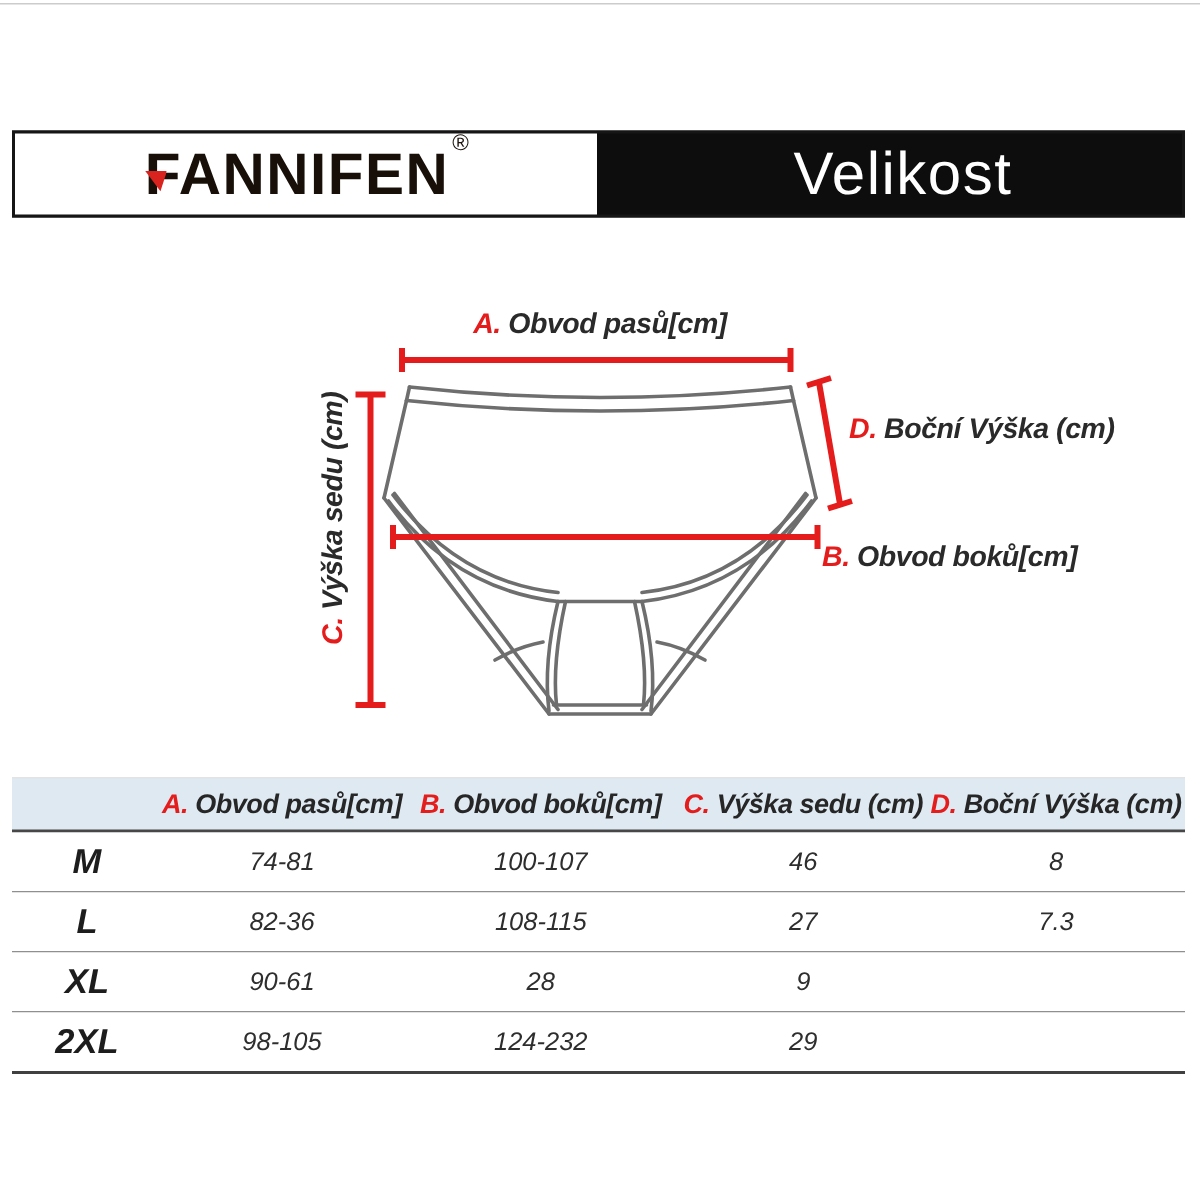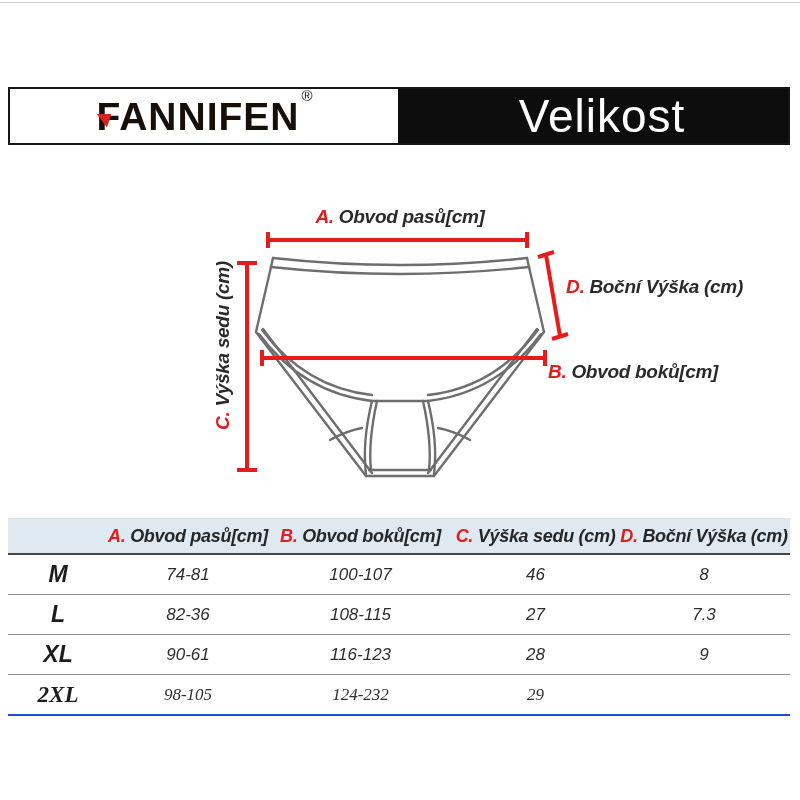--- a/index.html
+++ b/index.html
@@ -23,21 +23,21 @@
     line-height:1;white-space:nowrap;
   }
   .f-wrap{position:relative;display:inline-block;}
   .f-tri{
     position:absolute;left:0px;top:17px;width:15px;height:14px;background:#d9231e;
     clip-path:polygon(0 0,100% 0,70% 100%);
   }
   .reg{font-size:15px;font-weight:400;vertical-align:top;position:relative;top:-9px;left:2px;}
   .title-box{
     flex:1;display:flex;align-items:center;justify-content:center;
-    color:#ffffff;font-size:46px;font-weight:400;letter-spacing:1px;padding-left:18px;
+    color:#ffffff;font-size:40px;font-weight:400;letter-spacing:1px;padding-left:18px;
   }
 
   
   .dlabel{
     position:absolute;font-style:italic;font-weight:700;font-size:19px;line-height:22px;
     color:#2a2a2a;letter-spacing:-0.3px;white-space:nowrap;
   }
   .red{color:#e41c1c;}
   .label-a{left:270px;top:206px;width:260px;text-align:center;}
   .label-d{left:566px;top:276px;}
@@ -54,21 +54,21 @@
     height:34px;align-items:center;background:#dfe9f2;border-top:1px solid #e3e3e3;
     border-bottom:2px solid #474747;
     font-size:18px;font-weight:700;color:#262626;text-align:center;letter-spacing:-0.3px;
     white-space:nowrap;
   }
   .t-row{
     display:grid;grid-template-columns:100px 160px 185px 165px 172px;
     height:39px;align-items:center;border-bottom:1.5px solid #8f8f8f;
     font-size:17px;color:#2e2e2e;text-align:center;background:#ffffff;
   }
-  .t-row:last-child{border-bottom:2px solid #1d4ed8;font-family:Liberation Serif, serif;}
+  .t-row:last-child{border-bottom:2px solid #404040;}
   .size-cell{font-size:23px;font-weight:700;color:#1d1d1d;}
 </style>
 </head>
 <body>
 
 <div class="top-rule"></div>
 
 <div class="header-bar">
   <div class="logo-box">
     <div class="brand">
@@ -152,21 +152,20 @@
   <div class="t-row">
     <div class="size-cell">L</div>
     <div>82-36</div>
     <div>108-115</div>
     <div>27</div>
     <div>7.3</div>
   </div>
   <div class="t-row">
     <div class="size-cell">XL</div>
     <div>90-61</div>
-    <div>116-123</div>
     <div>28</div>
     <div>9</div>
   </div>
   <div class="t-row">
     <div class="size-cell">2XL</div>
     <div>98-105</div>
     <div>124-232</div>
     <div>29</div>
   </div>
 </div>

